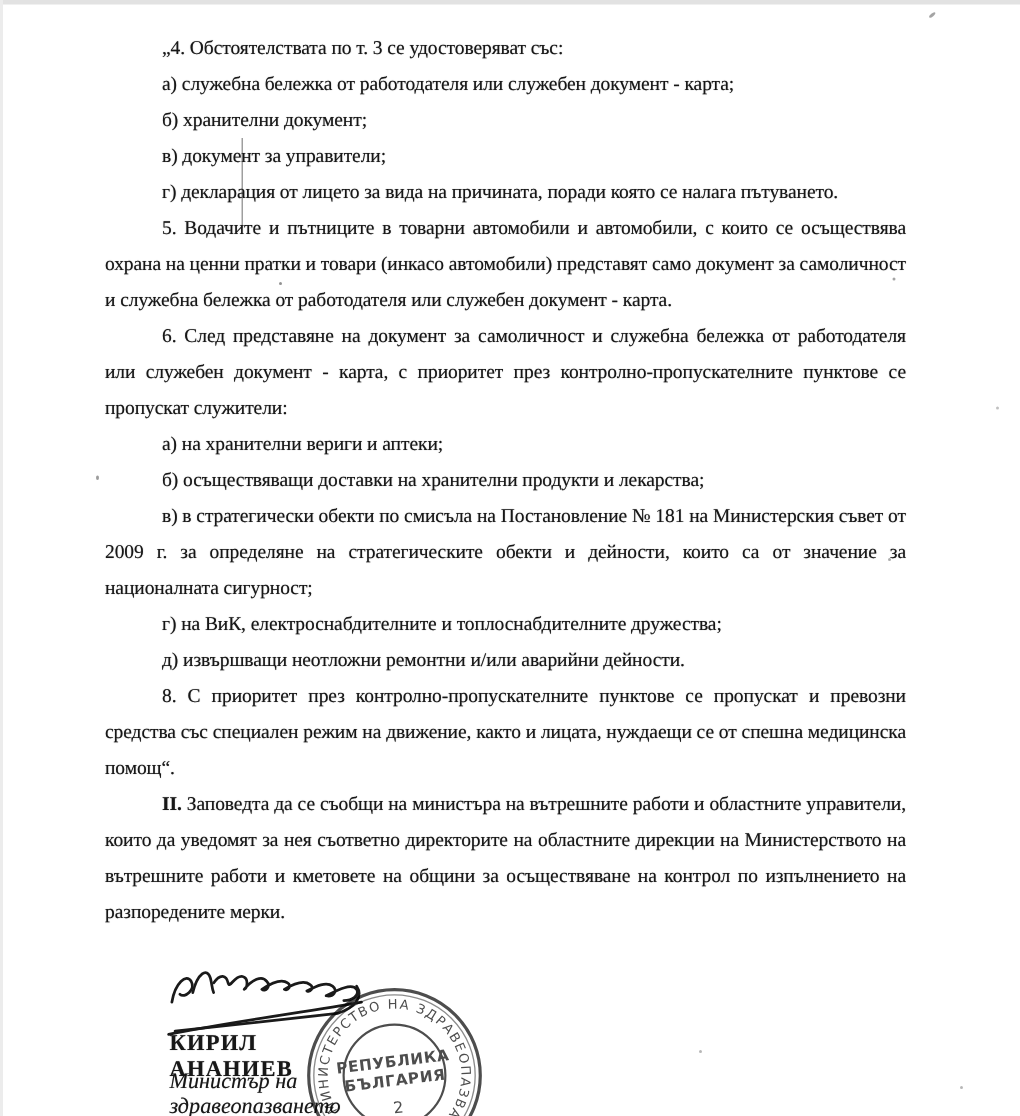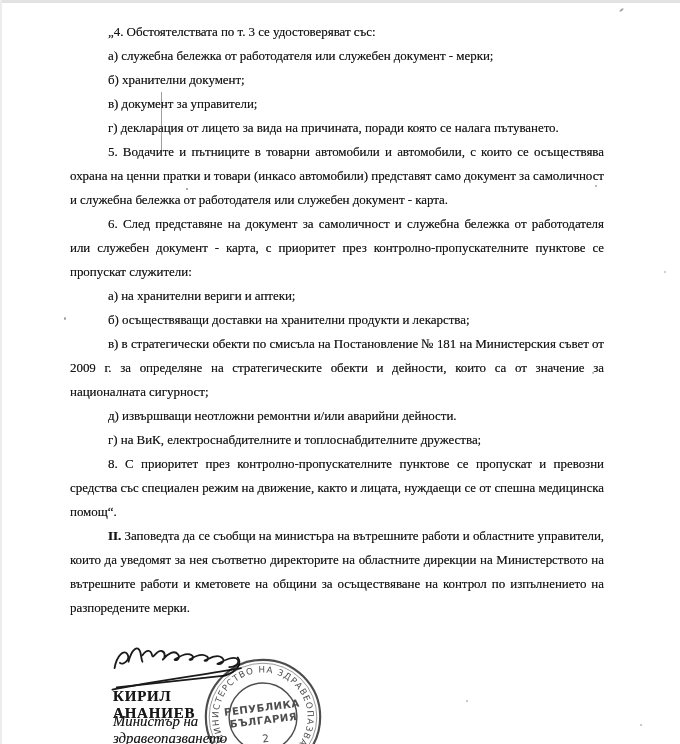--- a/index.html
+++ b/index.html
@@ -82,31 +82,31 @@
 </head>
 <body>
 
 <div class="page">
 
   <div class="scan-edge-top"></div>
   <div class="scan-edge-left"></div>
 
   <div class="body-text">
     <p class="para">„4. Обстоятелствата по т. 3 се удостоверяват със:</p>
-    <p class="para">а) служебна бележка от работодателя или служебен документ - мерки;</p>
+    <p class="para">а) служебна бележка от работодателя или служебен документ - карта;</p>
     <p class="para">б) хранителни документ;</p>
     <p class="para">в) документ за управители;</p>
     <p class="para">г) декларация от лицето за вида на причината, поради която се налага пътуването.</p>
     <p class="para">5. Водачите и пътниците в товарни автомобили и автомобили, с които се осъществява охрана на ценни пратки и товари (инкасо автомобили) представят само документ за самоличност и служебна бележка от работодателя или служебен документ - карта.</p>
     <p class="para">6. След представяне на документ за самоличност и служебна бележка от работодателя или служебен документ - карта, с приоритет през контролно-пропускателните пунктове се пропускат служители:</p>
     <p class="para">а) на хранителни вериги и аптеки;</p>
     <p class="para">б) осъществяващи доставки на хранителни продукти и лекарства;</p>
     <p class="para">в) в стратегически обекти по смисъла на Постановление № 181 на Министерския съвет от 2009 г. за определяне на стратегическите обекти и дейности, които са от значение за националната сигурност;</p>
+    <p class="para">г) на ВиК, електроснабдителните и топлоснабдителните дружества;</p>
     <p class="para">д) извършващи неотложни ремонтни и/или аварийни дейности.</p>
-    <p class="para">г) на ВиК, електроснабдителните и топлоснабдителните дружества;</p>
     <p class="para">8. С приоритет през контролно-пропускателните пунктове се пропускат и превозни средства със специален режим на движение, както и лицата, нуждаещи се от спешна медицинска помощ“.</p>
     <p class="para"><span class="bold">II.</span><span> Заповедта да се съобщи на министъра на вътрешните работи и областните управители, които да уведомят за нея съответно директорите на областните дирекции на Министерството на вътрешните работи и кметовете на общини за осъществяване на контрол по изпълнението на разпоредените мерки.</span></p>
   </div>
 
   <div class="crease-line"></div>
 
   <div class="speckle" style="left:619px; top:9px;  width:5px; height:2px; transform:rotate(-40deg); opacity:.5;"></div>
   <div class="speckle" style="left:186px; top:188px; width:2px; height:2px; opacity:.6;"></div>
   <div class="speckle" style="left:595px; top:185px; width:2px; height:2px; opacity:.5;"></div>
   <div class="speckle" style="left:64px;  top:317px; width:2px; height:3px; opacity:.55;"></div>

